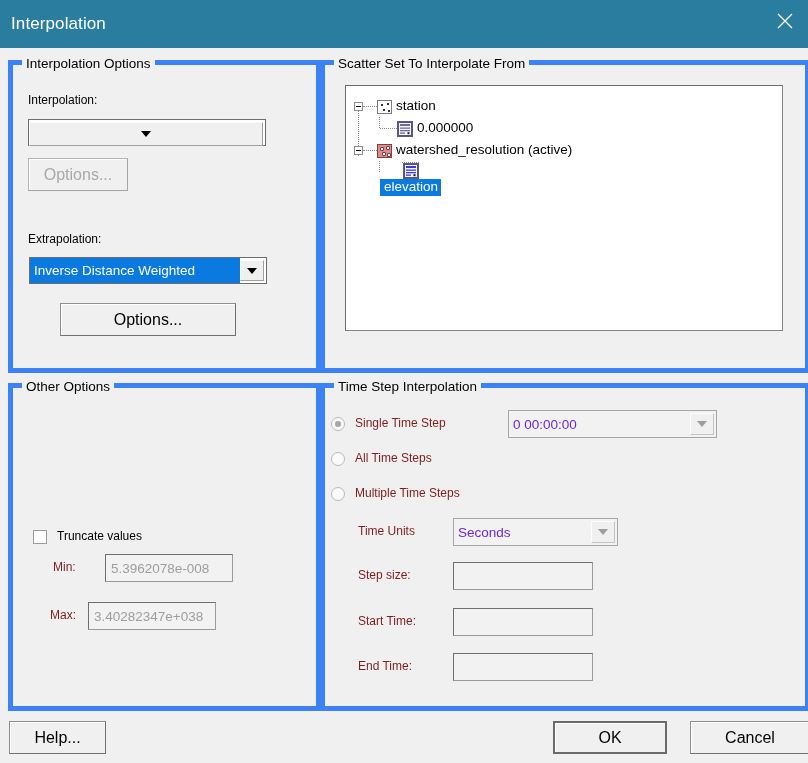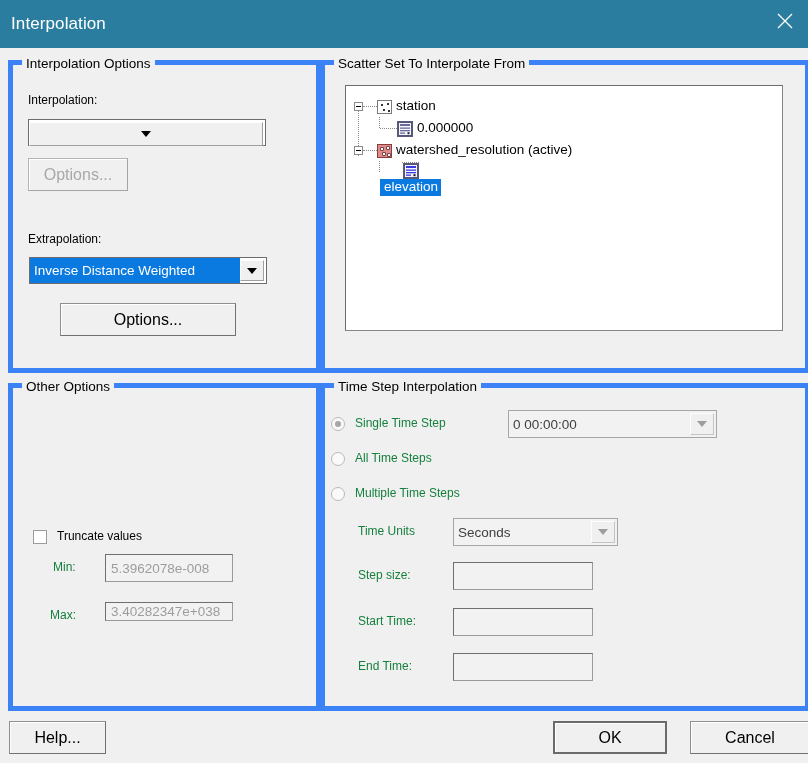--- a/index.html
+++ b/index.html
@@ -59,21 +59,21 @@
     white-space: nowrap;
   }
 
   
   .lbl {
     position: absolute;
     font-size: 12px;
     color: #000;
     white-space: nowrap;
   }
-  .lbl.disabled { color: #15803d; }
+  .lbl.disabled { color: #7f1d1d; }
 
   
   .combo {
     position: absolute;
     background: #ffffff;
     border: 1px solid #6d6d6d;
     box-sizing: border-box;
     display: flex;
     align-items: stretch;
   }
@@ -100,21 +100,21 @@
     box-sizing: border-box;
     display: flex;
     align-items: center;
     justify-content: center;
   }
   .combo.sel-box { border-color: #6d6d6d; }
   .combo.disabled {
     background: #f2f2f2;
     border-color: #a6a6a6;
   }
-  .combo.disabled .combo-text { color: #404040; }
+  .combo.disabled .combo-text { color: #6d28d9; }
   .combo.disabled .combo-arrow { background:#f0f0f0; border-color:#c3c3c3; border-top-color:#fdfdfd; border-left-color:#fdfdfd;}
   .tri { width: 0; height: 0; border-left: 5px solid transparent; border-right: 5px solid transparent; border-top: 6px solid #000; }
   .tri.dis { border-top-color: #9d9d9d; }
 
   
   .btn {
     position: absolute;
     background: #f0f0f0;
     border: 1px solid #8e8e8e;
     border-right-color: #707070;
@@ -356,21 +356,21 @@
 
 <div class="checkbox" style="left:33px; top:530px;"></div>
 <span class="lbl" style="left:57px; top:529px;">Truncate values</span>
 
 <span class="lbl disabled" style="left:53px; top:560px;">Min:</span>
 <div class="textin" style="left:105px; top:554px; width:128px; height:28px;">
   <span>5.3962078e-008</span>
 </div>
 
 <span class="lbl disabled" style="left:50px; top:608px;">Max:</span>
-<div class="textin" style="left:105px; top:602px; width:128px; height:19px;">
+<div class="textin" style="left:88px; top:602px; width:128px; height:28px;">
   <span>3.40282347e+038</span>
 </div>
 
 <div class="groupbox" style="left:320px; top:383px; width:480px; height:318px;">
   <span class="group-title">Time Step Interpolation</span>
 </div>
 
 <div class="radio checked" style="left:331px; top:417px;"></div>
 <span class="lbl disabled" style="left:355px; top:416px;">Single Time Step</span>
 

